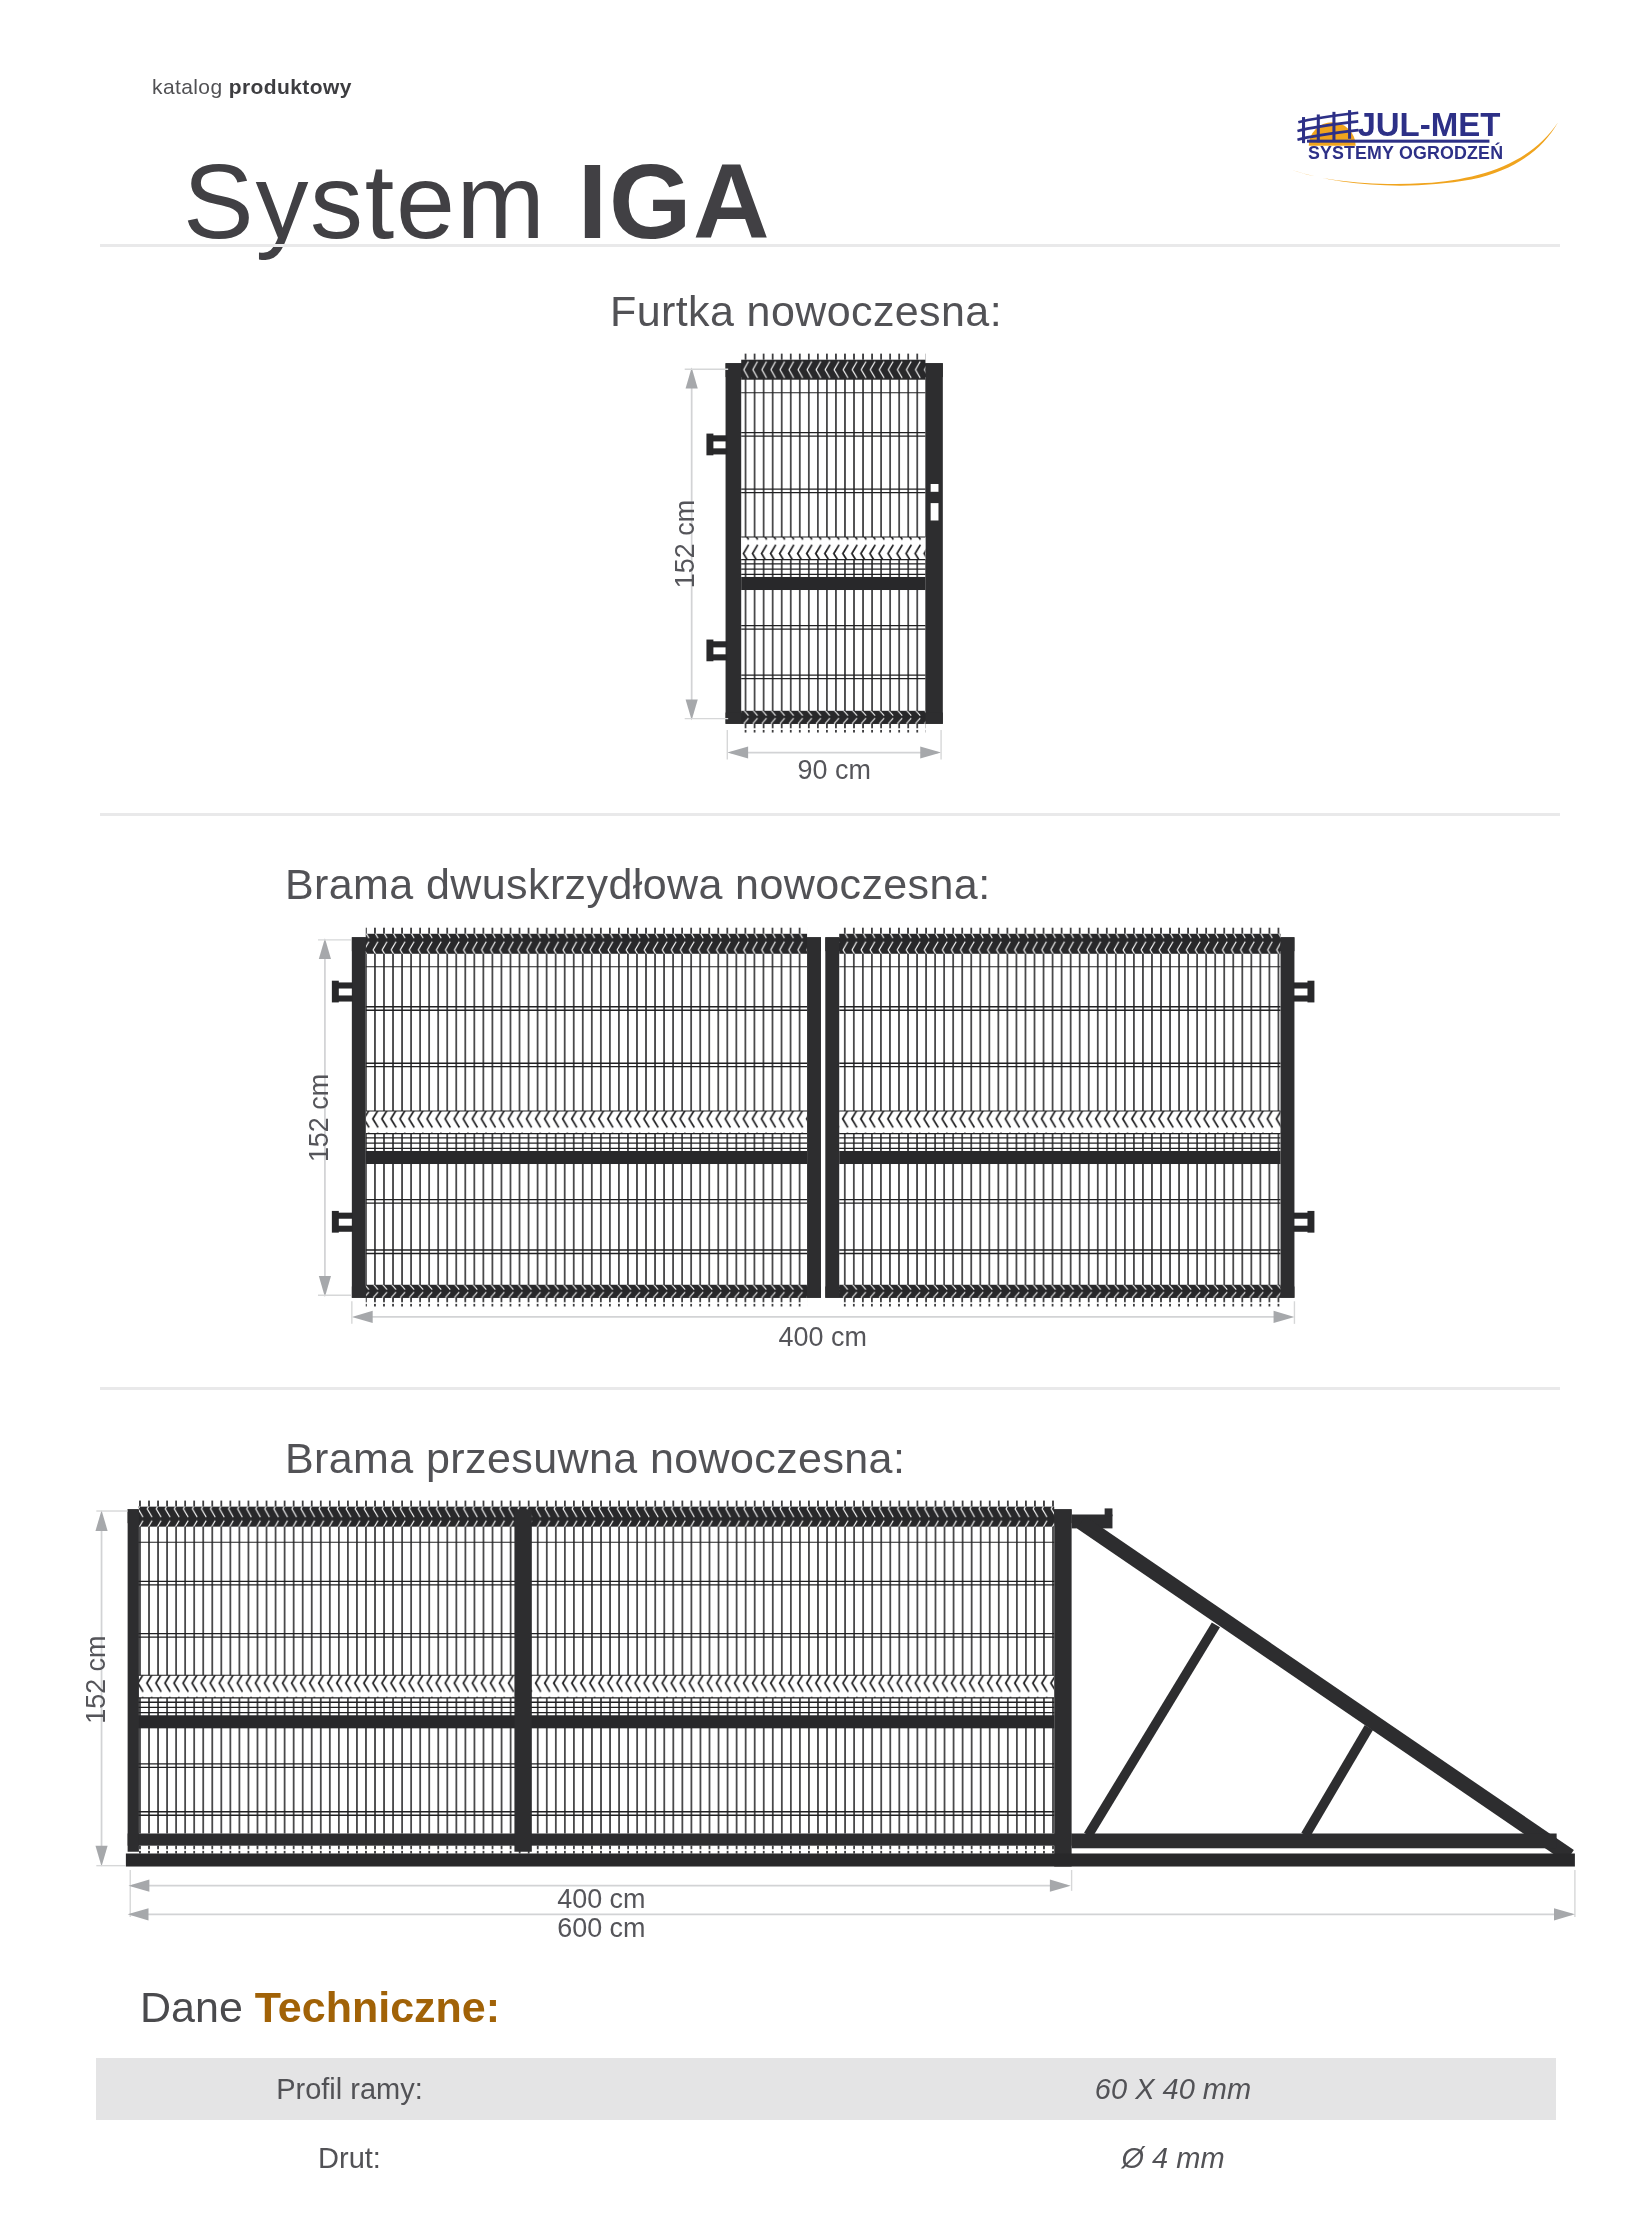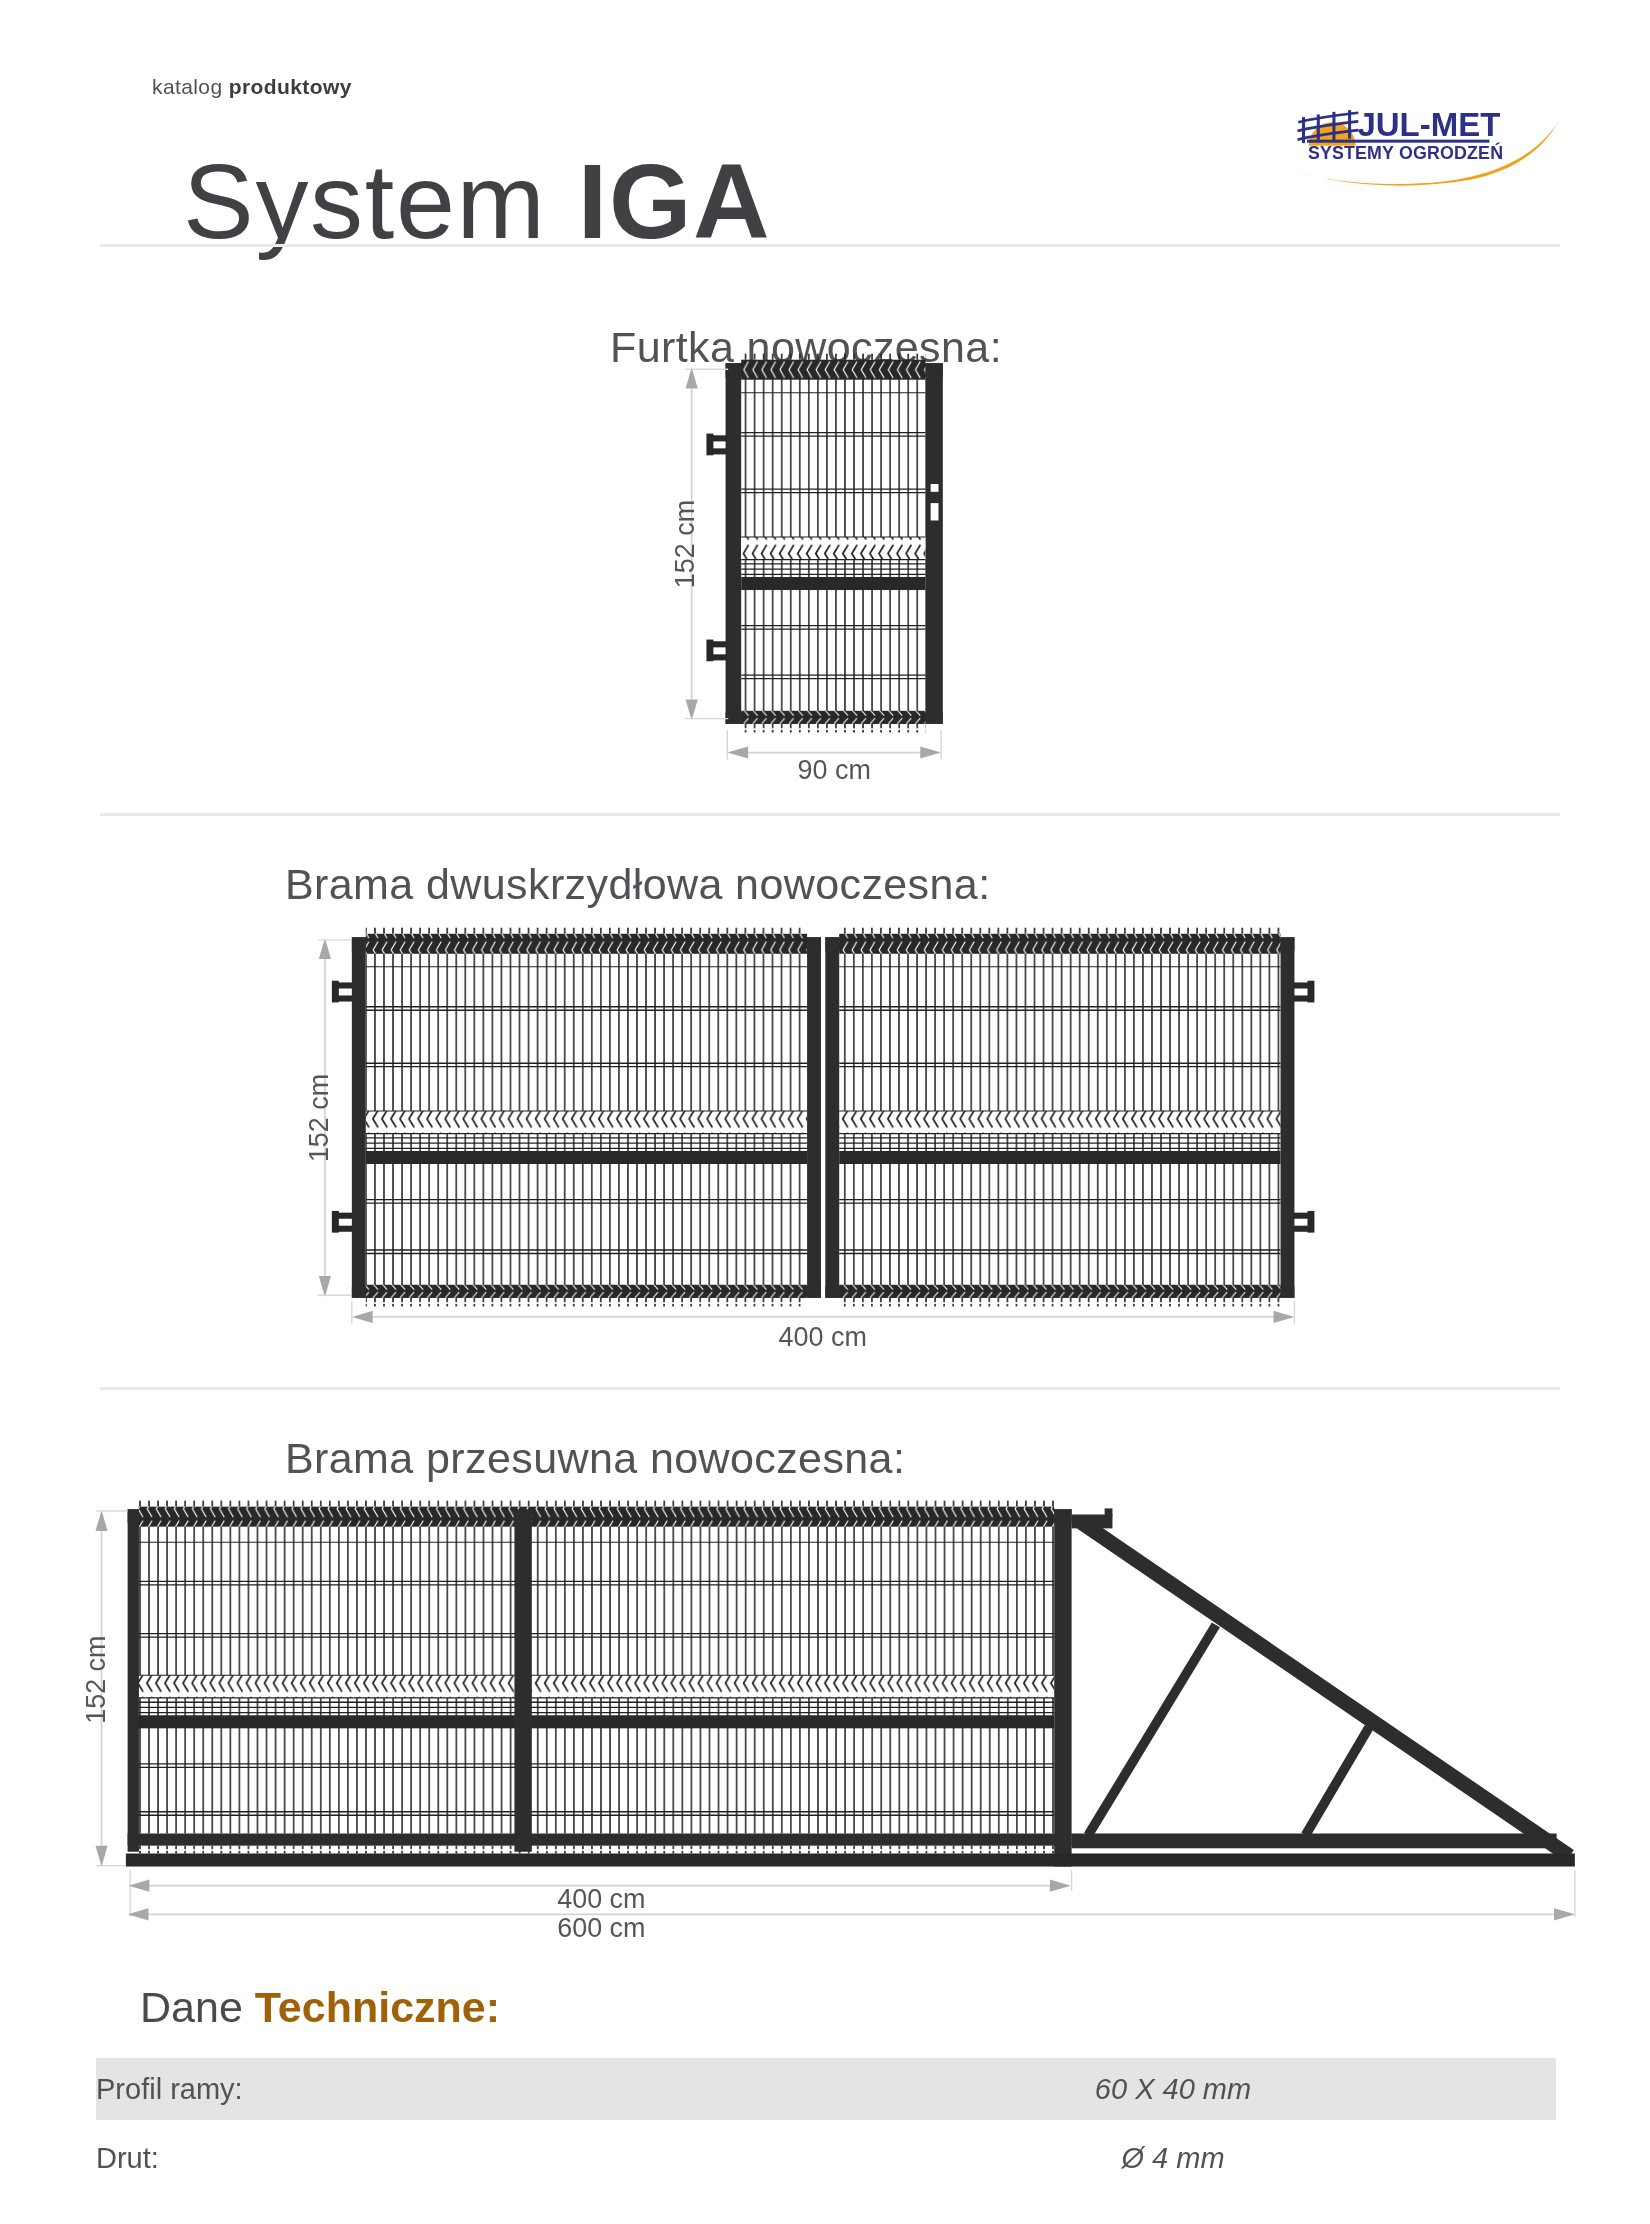--- a/index.html
+++ b/index.html
@@ -17,21 +17,21 @@
   
   .divider{left:100px;width:1460px;height:2.6px;background:#e9e9ea;}
   
   .sec-title{font-size:43px;font-weight:300;color:#525256;letter-spacing:0.4px;white-space:nowrap;}
   .sec-title-center{left:0;width:1612px;text-align:center;}
   
   .tech-heading{left:140px;top:1983px;font-size:43px;color:#4a4a4d;font-weight:300;}
   .tech-heading .bold{font-weight:700;color:#a16207;}
   .tech-row{left:96px;width:1460px;height:62px;line-height:62px;font-size:29px;color:#525256;}
   .tech-row.gray{background:#e4e4e5;}
-  .tech-label{position:absolute;left:0;top:0;width:507px;height:62px;text-align:left;}
+  .tech-label{position:absolute;left:0;top:0;width:507px;height:62px;text-align:center;}
   .tech-value{position:absolute;left:764px;top:0;width:626px;height:62px;text-align:center;font-style:italic;}
   
   svg{display:block;}
   .dimtext{font-family:"Liberation Sans",sans-serif;font-size:31px;fill:#55555a;}
   .frame{fill:#2d2d2f;}
   .band{fill:#28282a;}
   .hinge{fill:#28282a;}
   .dimline{stroke:#d2d3d5;stroke-width:2;}
   .dimtick{stroke:#d6d7d8;stroke-width:1.6;}
   .arrow{fill:#a6a8ab;}
@@ -67,21 +67,21 @@
       <line x1="1553" y1="127" x2="1553" y2="160" stroke="#2D3087" stroke-width="3.5"></line>
     </g>
     <text x="1562" y="157" font-size="38" font-weight="700" fill="#2D3087">JUL-MET</text>
     <rect x="1504" y="161" width="210" height="3.5" fill="#2D3087"></rect>
     <text x="1505" y="183" font-size="20.5" font-weight="700" fill="#2D3087" letter-spacing="0.2">SYSTEMY OGRODZEŃ</text>
     <path d="M1487,196 C1540,214 1620,220 1693,207 C1745,196 1775,172 1793,141 C1760,190 1700,207 1640,211 C1580,215 1520,208 1487,196 Z" fill="#F0A41E"></path>
   </svg>
 
   <div class="abs divider" style="top:244px;"></div>
 
-  <div class="abs sec-title sec-title-center" style="top:287px;margin-top:36px;">Furtka nowoczesna:</div>
+  <div class="abs sec-title sec-title-center" style="top:287px;">Furtka nowoczesna:</div>
 
   <svg class="abs" style="left:643px;top:343px;" width="365" height="461" viewBox="740 395 420 530">
     <defs>
       <pattern id="wires" width="10.4" height="12" patternUnits="userSpaceOnUse">
         <line x1="5.2" y1="0" x2="5.2" y2="12" stroke="#202022" stroke-width="1.7"></line>
       </pattern>
       <pattern id="chevL" width="10.4" height="26" patternUnits="userSpaceOnUse">
         <path d="M8.8,3 L2.8,13 L8.8,23" fill="none" stroke="#202022" stroke-width="2"></path>
       </pattern>
       <pattern id="chevW23" width="10.4" height="23" patternUnits="userSpaceOnUse">

